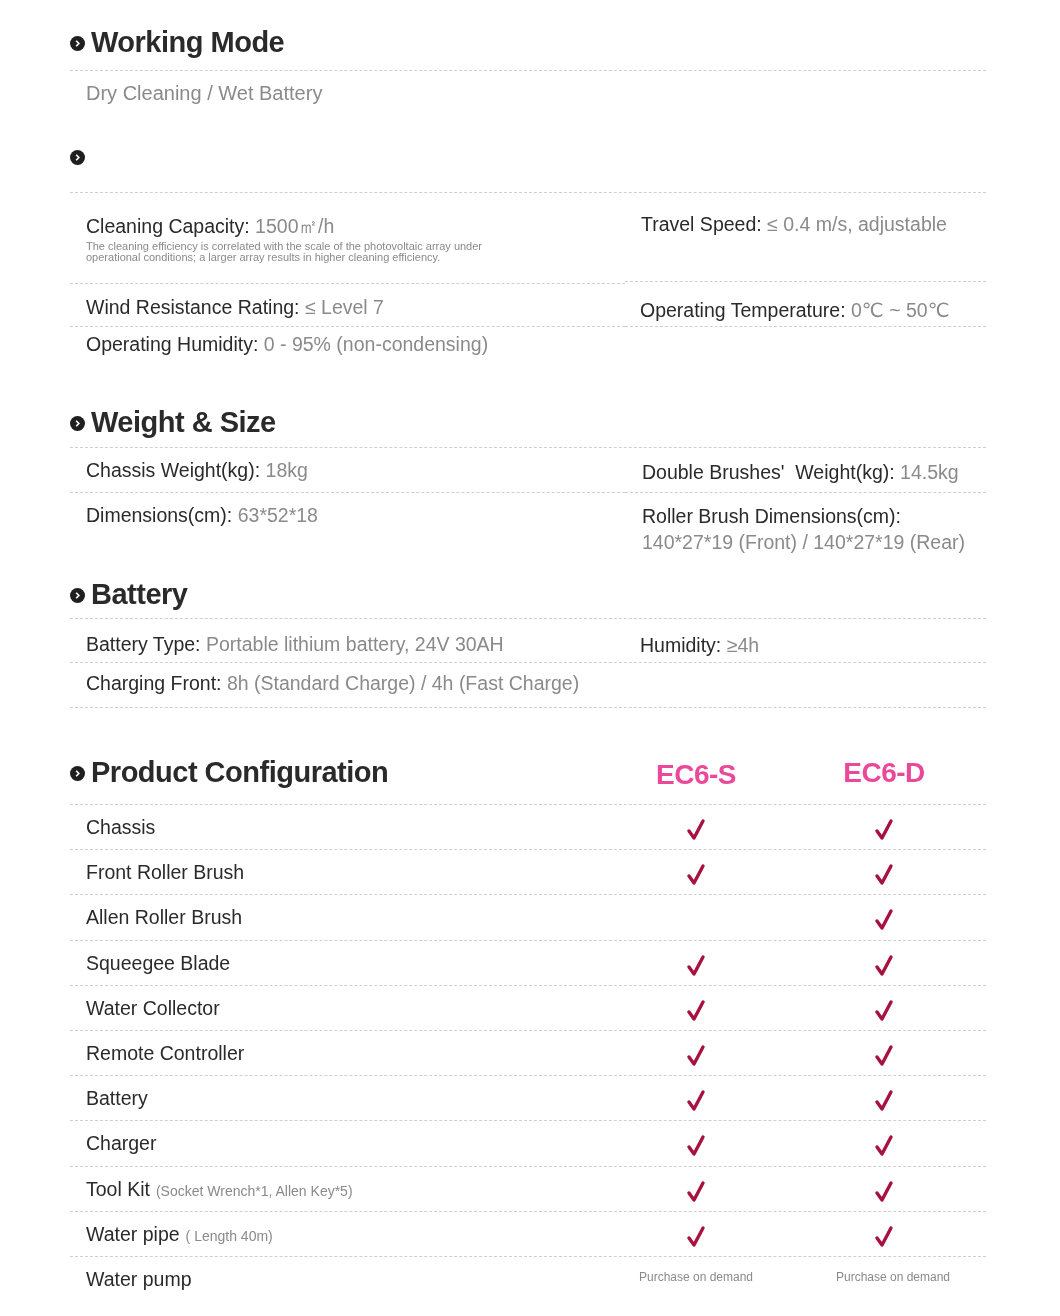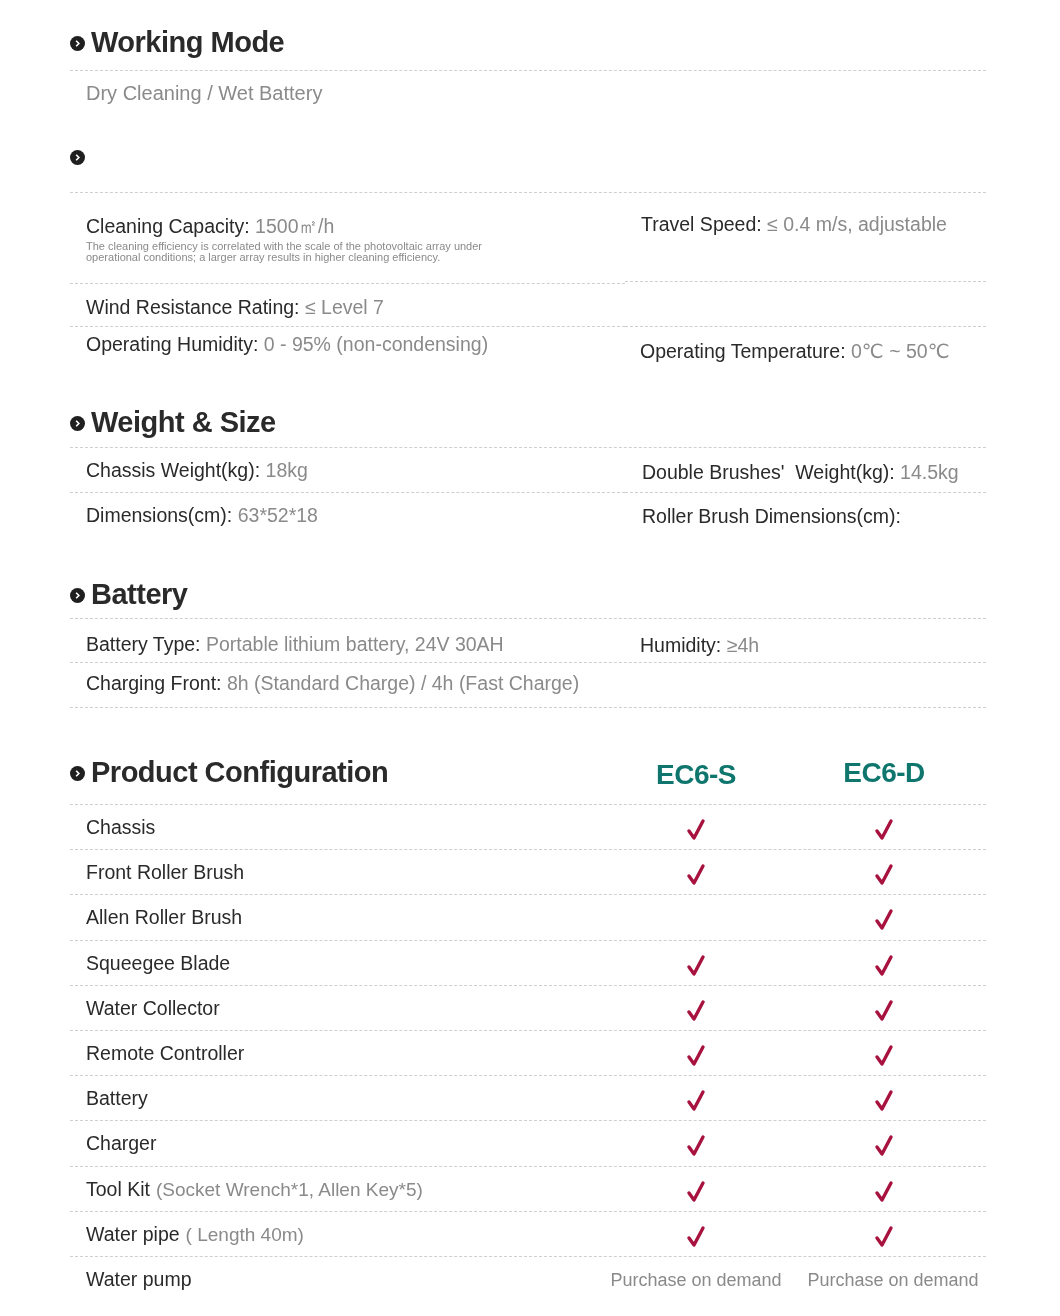--- a/index.html
+++ b/index.html
@@ -27,29 +27,29 @@
   .right-half { left: 625px; width: 361px; }
   .spec {
     position: absolute; font-size: 19.5px; color: #2a2a2a; white-space: nowrap;
   }
   .spec .v { color: #8a8a8a; }
   .note {
     position: absolute; font-size: 11px; color: #8a8a8a; line-height: 11px;
   }
   .plain { position: absolute; font-size: 20px; color: #8a8a8a; }
   .model {
-    position: absolute; font-size: 28px; font-weight: bold; color: #0f766e;
+    position: absolute; font-size: 28px; font-weight: bold; color: #ec4899;
     width: 120px; text-align: center; letter-spacing: -0.5px;
   }
   .row-label { position: absolute; left: 86px; font-size: 19.5px; color: #2a2a2a; white-space: nowrap; }
-  .row-label .sub { color: #8a8a8a; font-size: 19px; }
+  .row-label .sub { color: #8a8a8a; font-size: 14px; }
   .check {
     position: absolute; width: 20px; height: 24px;
   }
-  .pod { position: absolute; font-size: 18px; color: #8a8a8a; white-space: nowrap; }
+  .pod { position: absolute; font-size: 12px; color: #8a8a8a; white-space: nowrap; }
 </style>
 </head>
 <body>
 
 <div class="section-title" style="top:26px;">
   <span class="bullet">
       <svg width="9" height="9" viewBox="0 0 10 10">
         <path d="M3.5 2 L6.5 5 L3.5 8" stroke="#fff" stroke-width="1.8" fill="none"></path>
       </svg>
     </span>
@@ -80,21 +80,21 @@
   <span class="v">≤ 0.4 m/s, adjustable</span>
 </div>
 
 <div class="dash left-half" style="top:283px;"></div>
 <div class="dash right-half" style="top:281px;"></div>
 
 <div class="spec" style="left:86px; top:296px;">
   <span>Wind Resistance Rating:</span>
   <span class="v">≤ Level 7</span>
 </div>
-<div class="spec" style="left:640px; top:299px;margin-top:41px;">
+<div class="spec" style="left:640px; top:299px;">
   <span>Operating Temperature:</span>
   <span class="v">0℃ ~ 50℃</span>
 </div>
 
 <div class="dash left-half" style="top:326px;"></div>
 <div class="dash right-half" style="top:326px;"></div>
 
 <div class="spec" style="left:86px; top:333px;">
   <span>Operating Humidity:</span>
   <span class="v">0 - 95% (non-condensing)</span>
@@ -121,20 +121,21 @@
 
 <div class="dash left-half" style="top:492px;"></div>
 <div class="dash right-half" style="top:492px;"></div>
 
 <div class="spec" style="left:86px; top:504px;">
   <span>Dimensions(cm):</span>
   <span class="v">63*52*18</span>
 </div>
 <div class="spec" style="left:642px; top:503px; line-height:26px;">
   <div>Roller Brush Dimensions(cm):</div>
+  <div class="v">140*27*19 (Front) / 140*27*19 (Rear)</div>
 </div>
 
 <div class="section-title" style="top:578px;">
   <span class="bullet">
       <svg width="9" height="9" viewBox="0 0 10 10">
         <path d="M3.5 2 L6.5 5 L3.5 8" stroke="#fff" stroke-width="1.8" fill="none"></path>
       </svg>
     </span>
   <span>Battery</span>
 </div>

